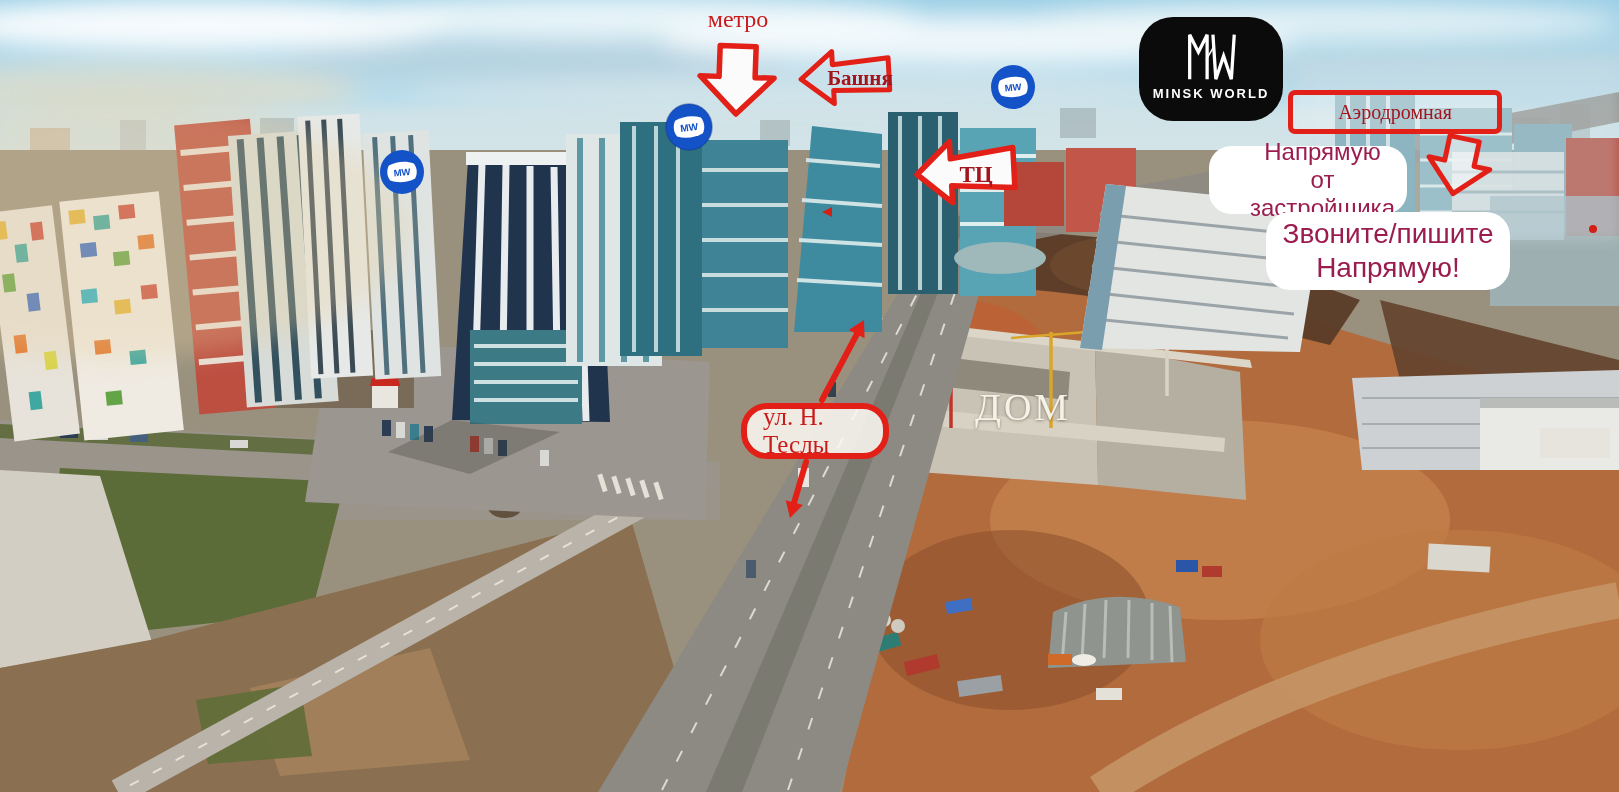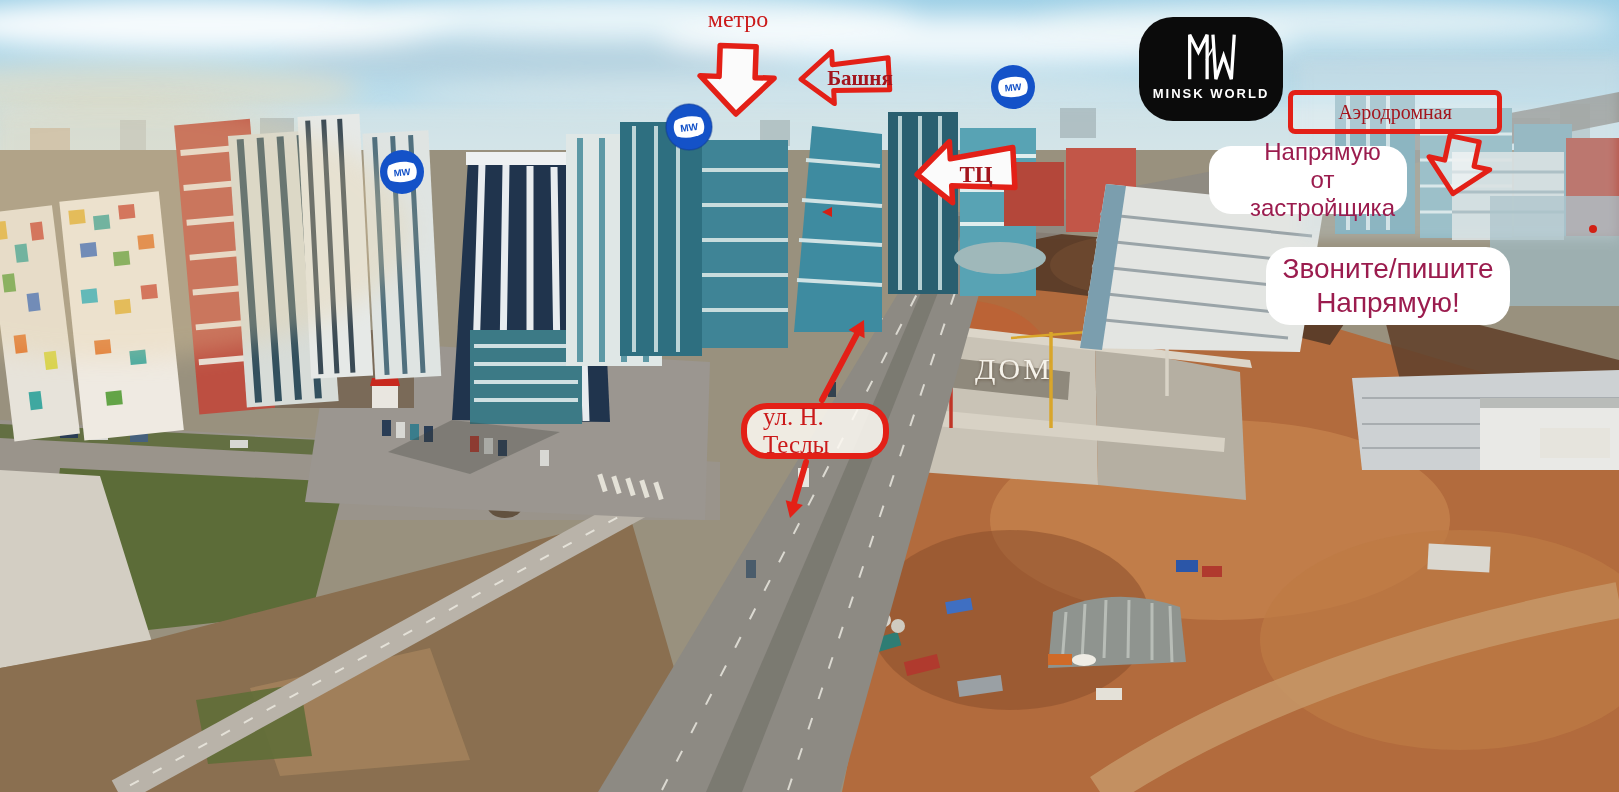--- a/index.html
+++ b/index.html
@@ -15,31 +15,31 @@
   #stage{
     position:relative;width:1619px;height:792px;overflow:hidden;
     font-family:"Liberation Sans",sans-serif;background:#87b5c9;
   }
   #stage svg{display:block;}
   .layer{position:absolute;left:0;top:0;width:1619px;height:792px;}
   .anno{position:absolute;box-sizing:border-box;}
   .serif{font-family:"Liberation Serif",serif;font-weight:normal;}
   .metro-label{left:694px;top:6px;width:88px;text-align:center;
     font-size:24px;color:var(--color-bright-label-red);}
-  .dom-label{left:975px;top:352px;font-size:30px;letter-spacing:3px;
+  .dom-label{left:975px;top:385px;font-size:38px;letter-spacing:3px;
     color:var(--color-dom-white);text-shadow:0 1px 3px rgba(60,30,10,.45);}
   .aero-box{left:1288px;top:90px;width:214px;height:44px;border:5px solid var(--color-arrow-red);
     border-radius:7px;background:rgba(255,255,255,.28);display:flex;align-items:center;justify-content:center;
     font-size:20px;color:var(--color-dark-label-red);}
   .dev-box{left:1209px;top:146px;width:198px;height:68px;border-radius:22px;background:#fff;
     display:flex;flex-direction:column;align-items:center;justify-content:center;
     font-size:24px;line-height:1.18;color:var(--color-maroon-text);text-align:center;padding-left:29px;}
   .contact-box{left:1266px;top:212px;width:244px;height:78px;border-radius:24px;background:#fff;
     display:flex;flex-direction:column;align-items:center;justify-content:center;
-    font-size:28px;line-height:1.2;color:var(--color-maroon-text);text-align:center;margin-top:35px;}
+    font-size:28px;line-height:1.2;color:var(--color-maroon-text);text-align:center;}
   .tesla-box{left:741px;top:403px;width:148px;height:56px;border:6px solid var(--color-arrow-red);
     border-radius:26px;background:rgba(250,247,240,.88);display:flex;align-items:center;justify-content:center;
     font-size:25px;color:var(--color-bright-label-red);padding-left:16px;}
   .logo-box{left:1139px;top:17px;width:144px;height:104px;border-radius:34px;background:var(--color-logo-black);
     display:flex;flex-direction:column;align-items:center;justify-content:flex-end;padding-bottom:20px;}
   .logo-caption{color:#fff;font-size:13px;font-weight:600;letter-spacing:2px;margin-top:2px;white-space:nowrap;}
   .logo-mono{position:absolute;top:8px;left:50%;transform:translateX(-50%);}
   .svgtext-red{font-family:"Liberation Serif",serif;font-weight:bold;fill:var(--color-dark-label-red);}
   .arrow-filled{fill:#fbfbfb;stroke:var(--color-arrow-red);stroke-width:5.5;stroke-linejoin:round;}
   .arrow-outline{fill:none;stroke:var(--color-arrow-red);stroke-width:5;stroke-linejoin:round;}

